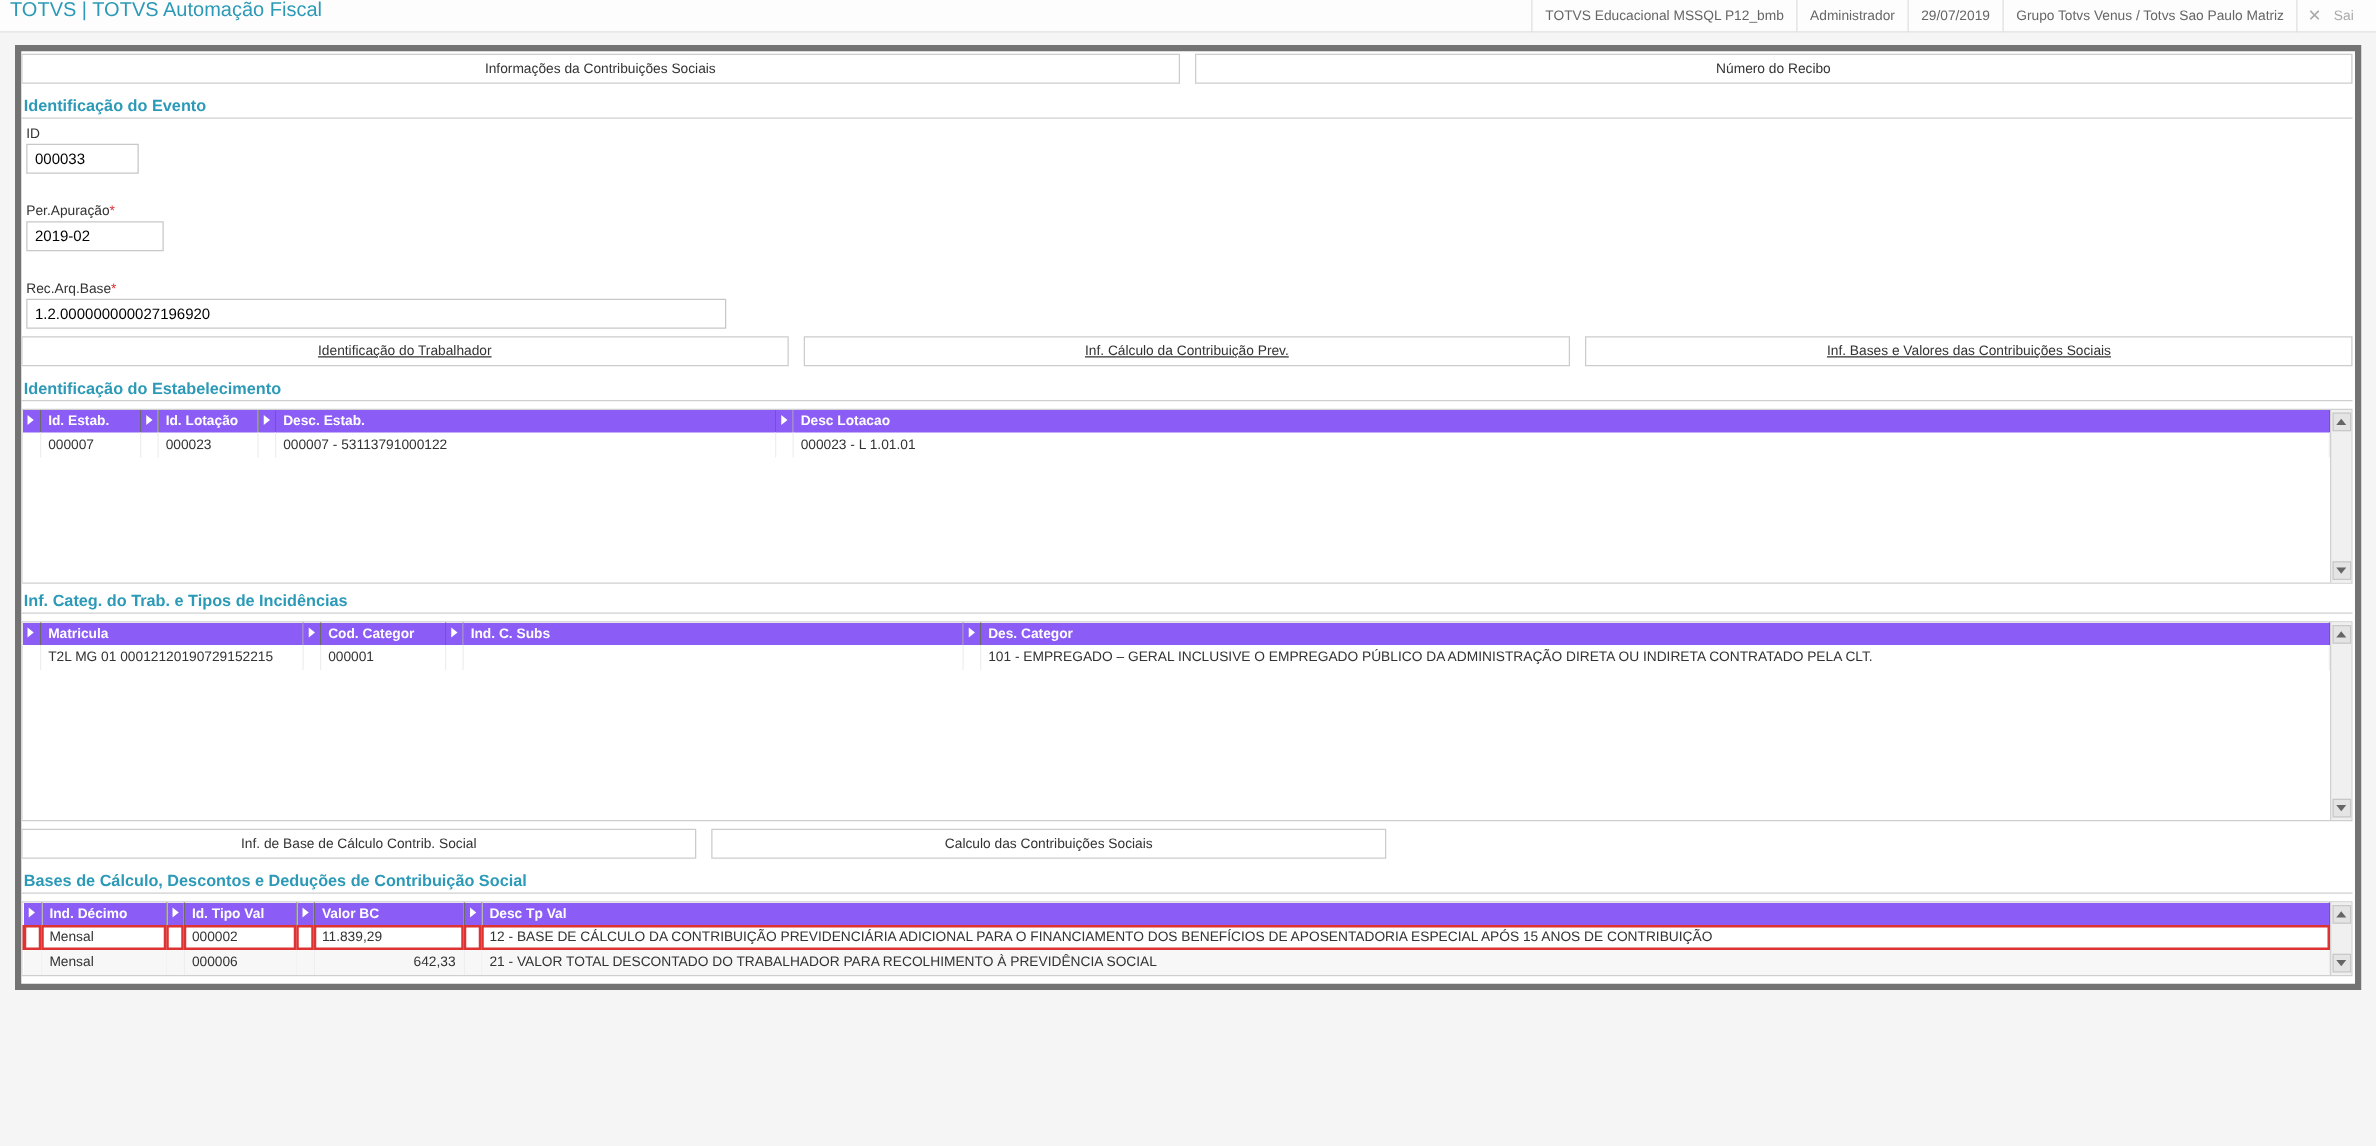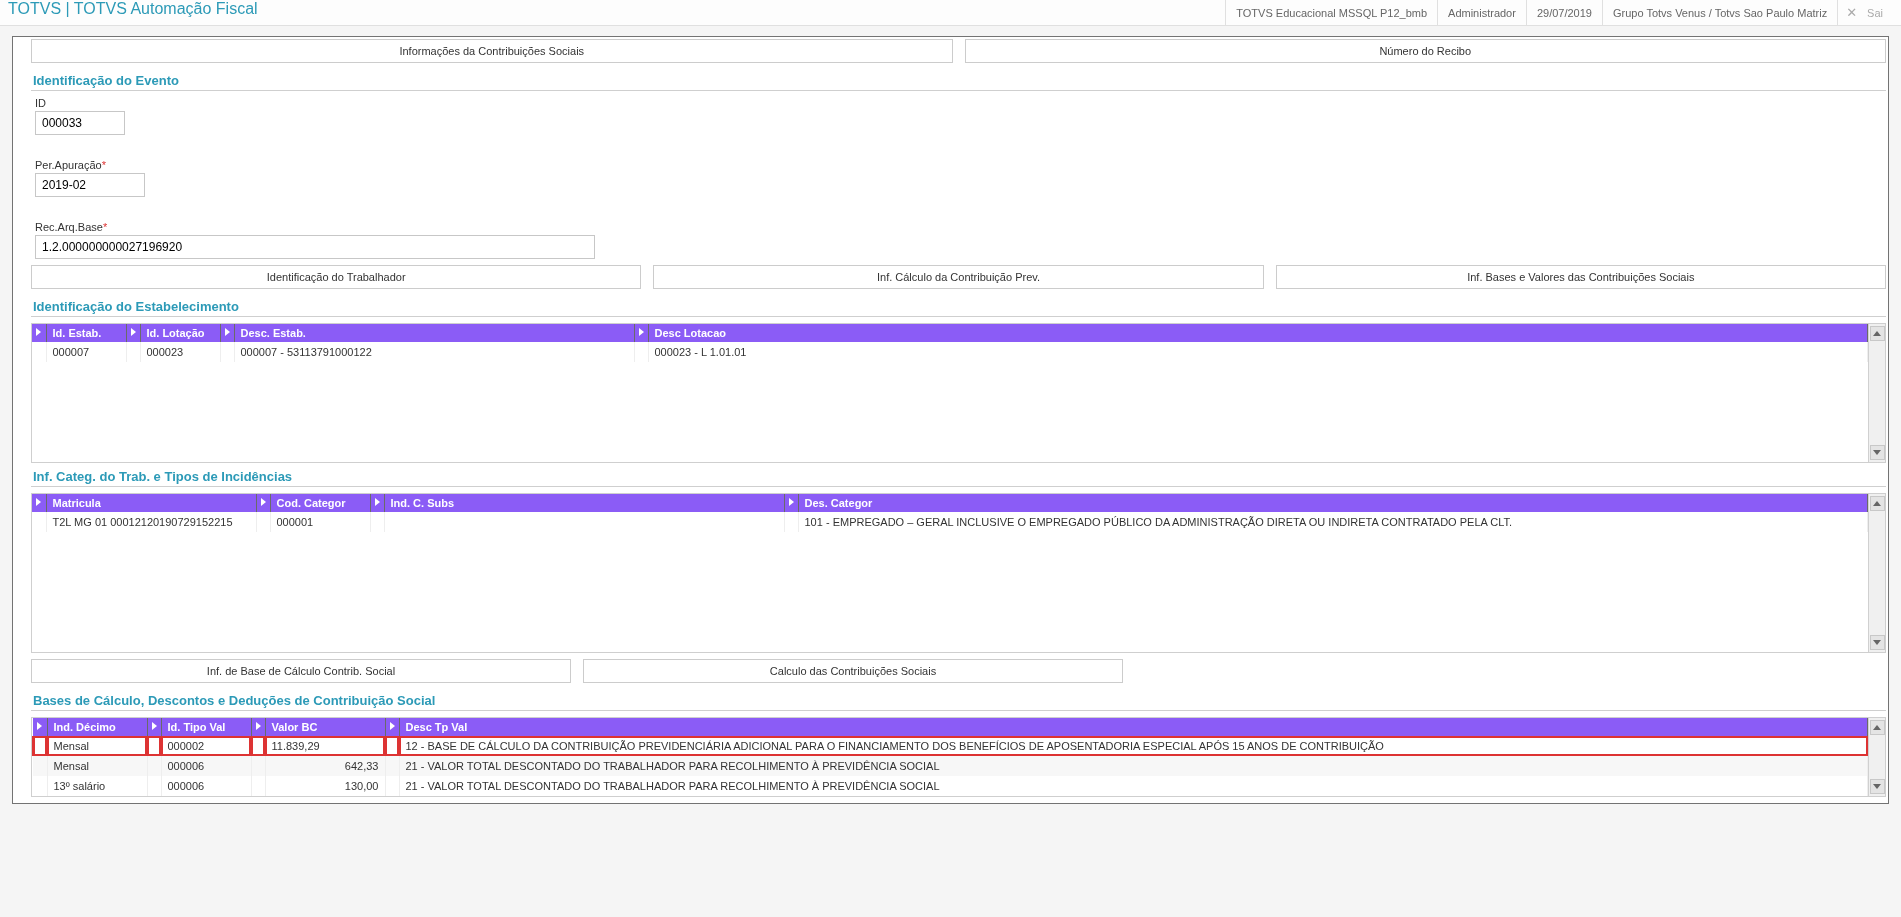--- a/index.html
+++ b/index.html
@@ -76,39 +76,39 @@
   }
   .btn-primary {
     background: #2c9ab7;
     border-color: #1f7d99;
     color: #fff;
   }
 
   
   .panel {
     background: #fff;
-    border: 1px solid #737373;
-    padding: 2px 2px 6px 18px;
+    border: 5px solid #737373;
+    padding: 2px 2px 6px 0;
   }
 
   .tabs-row {
     display: flex;
     gap: 12px;
     padding: 0 0 4px 0;
   }
   .tab {
     flex: 1;
     text-align: center;
     border: 1px solid #ccc;
     background: #fff;
     font-size: 11px;
     padding: 5px 6px;
     cursor: pointer;
   }
-  .tabs-row.trio .tab { flex: 1; }
+  .tabs-row.trio .tab { flex: 1; text-decoration: underline; }
 
   .section-title {
     color: #2c9ab7;
     font-size: 13px;
     font-weight: bold;
     padding: 4px 2px 2px 2px;
     border-bottom: 1px solid #cfcfcf;
     margin: 2px 0 6px 0;
   }
 
@@ -444,30 +444,20 @@
           <tr>
             <td></td>
               <td>Mensal</td>
             <td></td>
               <td>000006</td>
             <td></td>
               <td style="text-align:right;">642,33</td>
             <td></td>
               <td>21 - VALOR TOTAL DESCONTADO DO TRABALHADOR PARA RECOLHIMENTO À PREVIDÊNCIA SOCIAL</td>
           </tr>
-          <tr>
-            <td></td>
-              <td>13º salário</td>
-            <td></td>
-              <td>000006</td>
-            <td></td>
-              <td style="text-align:right;">130,00</td>
-            <td></td>
-              <td>21 - VALOR TOTAL DESCONTADO DO TRABALHADOR PARA RECOLHIMENTO À PREVIDÊNCIA SOCIAL</td>
-          </tr>
         </tbody>
       </table>
       <div class="grid-scrollbar-v">
         <div class="sb-btn up"></div>
         <div class="sb-btn down"></div>
       </div>
     </div>
 
   </div>
 </div>

